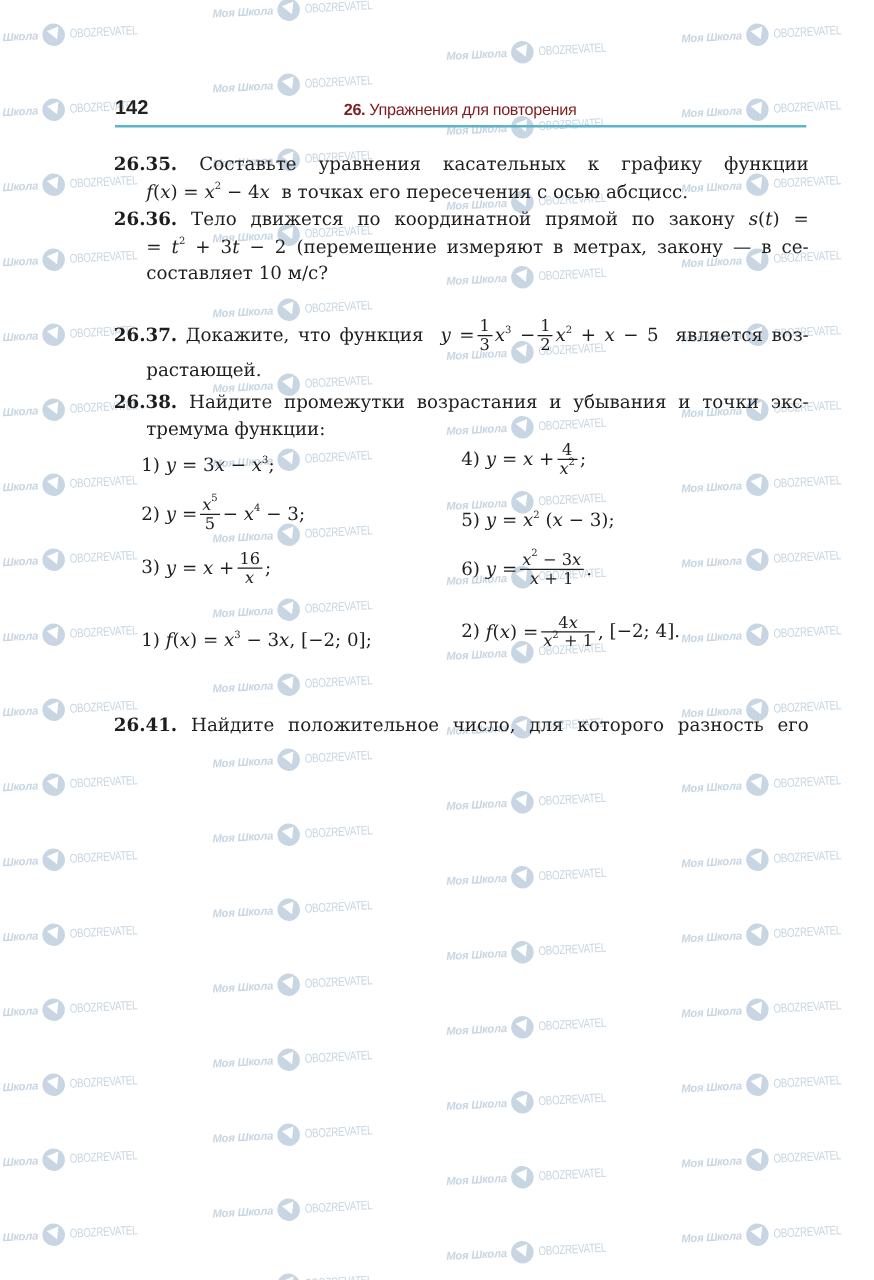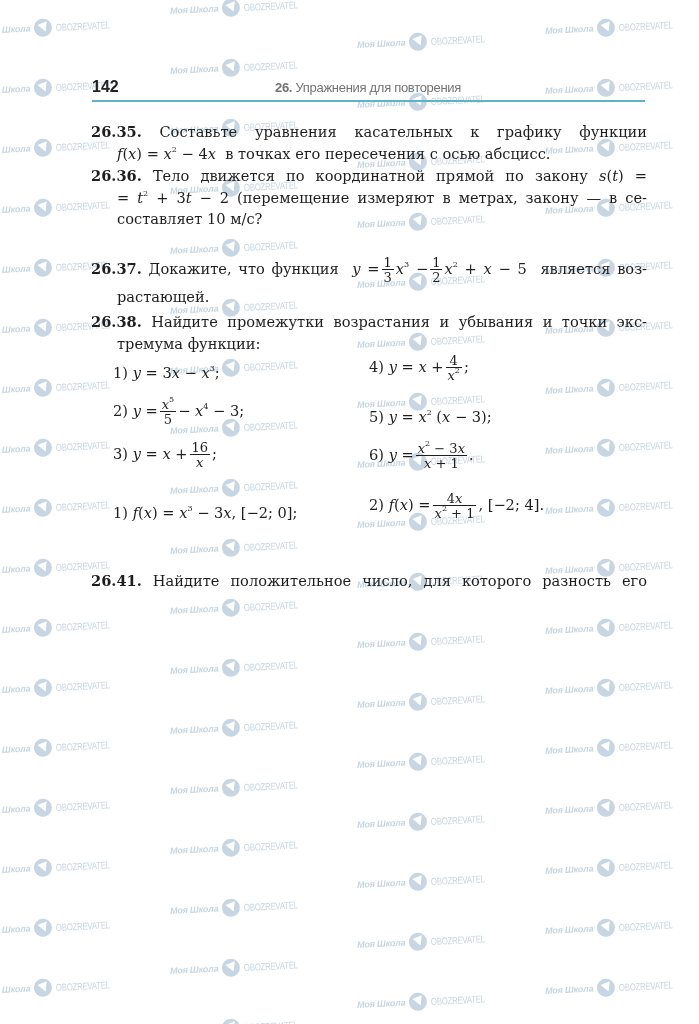--- a/index.html
+++ b/index.html
@@ -15,21 +15,21 @@
   }
   .wm .brand { font-family: "Liberation Sans", sans-serif; font-style: italic; font-weight: bold; font-size: 9px; letter-spacing: -0.2px; }
   .wm .logo { width: 18px; height: 18px; border-radius: 50%; background: #c7d6e2; position: relative; }
   .wm .logo::after { content: ""; position: absolute; left: 5px; top: 4px; width: 0; height: 0;
     border-left: 5px solid transparent; border-right: 5px solid transparent; border-top: 9px solid #ffffff; transform: rotate(-20deg); }
   .wm .outlet { font-family: "Liberation Sans", sans-serif; font-size: 10px; letter-spacing: -0.3px; transform: scaleX(0.78); transform-origin: left center; }
 
   .page { position: absolute; left: 0; top: 0; width: 698px; height: 1024px; z-index: 2; }
   .header { position: absolute; left: 92px; top: 76px; width: 553px; height: 26px; }
   .page-number { position: absolute; left: 0; top: 2px; font-family: "Liberation Sans", sans-serif; font-weight: bold; font-size: 16px; color: #222; }
-  .running-title { position: absolute; left: 183px; top: 4px; font-family: "Liberation Sans", sans-serif; font-size: 13px; color: #737373; letter-spacing: -0.3px; }
+  .running-title { position: absolute; left: 183px; top: 4px; font-family: "Liberation Sans", sans-serif; font-size: 13px; color: #7f1d1d; letter-spacing: -0.3px; }
   .running-title b { font-weight: bold; }
   .header-rule { position: absolute; left: 0; top: 24px; width: 553px; height: 2px; background: #5db3c8; }
 
   .content { position: absolute; left: 91px; top: 121px; width: 556px; font-size: 14.6px; line-height: 21.5px; }
   .problem { position: relative; margin-bottom: 1px; }
   .pnum { font-weight: bold; }
   .ptext { text-align: justify; }
   .indent { padding-left: 26px; }
   .line { display: block; }
   .math { font-family: "DejaVu Serif", "Liberation Serif", serif; font-style: italic; }

